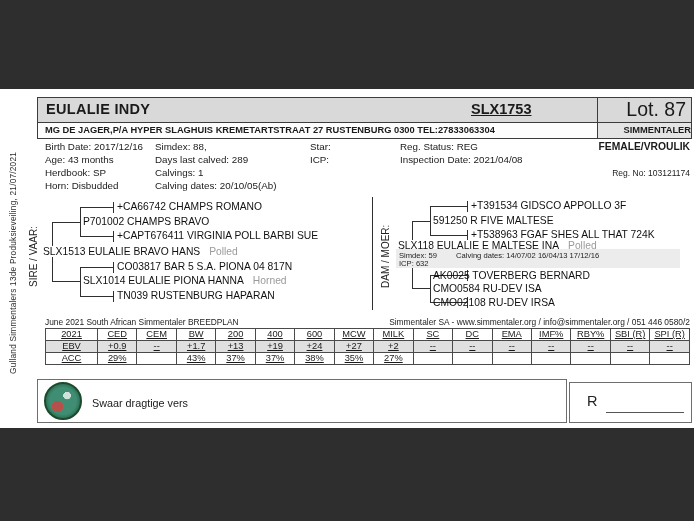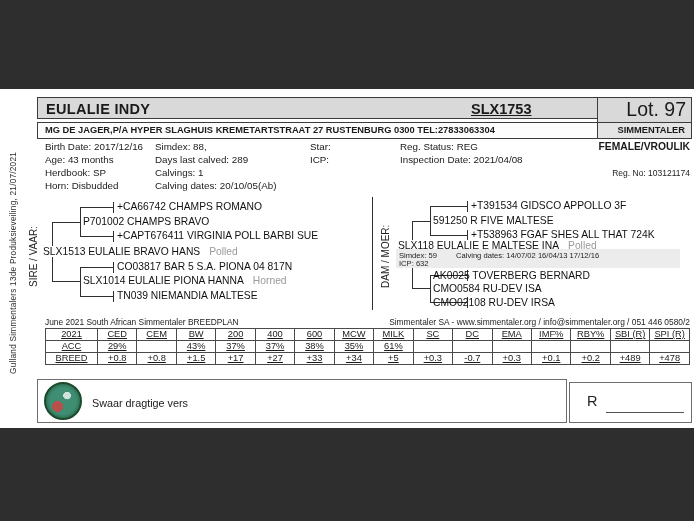--- a/index.html
+++ b/index.html
@@ -12,29 +12,29 @@
   }
   .abs{position:absolute;}
   .page-bg{left:0;top:89px;width:694px;height:339px;background:#ffffff;}
   .side-note{
     left:6px;top:102px;height:322px;width:14px;
     writing-mode:vertical-rl;transform:rotate(180deg);
     font-size:8.3px;color:#2b2b2b;letter-spacing:.2px;
     display:flex;align-items:center;justify-content:center;white-space:nowrap;
   }
   
-  .hdr-left{left:37px;top:97px;width:561px;height:22px;background:#d9d9d9;border:1.5px solid #3c3c3c;box-sizing:border-box;}
+  .hdr-left{left:37px;top:97px;width:561px;height:40px;background:#d9d9d9;border:1.5px solid #3c3c3c;box-sizing:border-box;}
   .hdr-name{position:absolute;left:8px;top:0;line-height:23px;font-size:14.5px;font-weight:bold;letter-spacing:.3px;}
   .hdr-id{position:absolute;left:433px;top:0;line-height:23px;font-size:14.5px;font-weight:bold;text-decoration:underline;}
   .hdr-lot{left:597px;top:97px;width:95px;height:26px;background:#d9d9d9;border:1.5px solid #3c3c3c;box-sizing:border-box;
     font-size:19.5px;text-align:right;line-height:23px;padding-right:5px;}
   .sub-left{left:37px;top:121.5px;width:561px;height:17px;background:#fdfdfd;border:1px solid #3c3c3c;box-sizing:border-box;
     font-size:9.3px;font-weight:bold;line-height:15px;padding-left:7px;white-space:nowrap;}
   .sub-right{left:597px;top:121.5px;width:95px;height:17px;background:#e4e4e4;border:1px solid #3c3c3c;box-sizing:border-box;
-    font-size:9.3px;font-weight:bold;line-height:15px;text-align:right;padding-right:6px;}
+    font-size:9.3px;font-weight:bold;line-height:15px;text-align:right;}
   
   .dline{font-size:9.8px;line-height:12px;white-space:nowrap;}
   .sex{left:450px;top:141px;width:240px;text-align:right;font-size:10.3px;font-weight:bold;}
   .regno{left:450px;top:168px;width:240px;text-align:right;font-size:8.5px;color:#222;}
   
   .rotlab{
     writing-mode:vertical-rl;transform:rotate(180deg);
     font-size:10px;color:#222;white-space:nowrap;
     display:flex;align-items:center;justify-content:center;
   }
@@ -77,21 +77,21 @@
 <body>
 
 <div class="abs page-bg"></div>
 
 <div class="abs side-note">Gulland Simmentalers 13de Produksieveiling, 21/07/2021</div>
 
 <div class="abs hdr-left">
   <span class="hdr-name">EULALIE INDY</span>
   <span class="hdr-id">SLX1753</span>
 </div>
-<div class="abs hdr-lot">Lot. 97</div>
+<div class="abs hdr-lot">Lot. 87</div>
 <div class="abs sub-left">MG DE JAGER,P/A HYPER SLAGHUIS KREMETARTSTRAAT 27 RUSTENBURG 0300 TEL:27833063304</div>
 <div class="abs sub-right">SIMMENTALER</div>
 
 <div class="abs dline" style="left:45px;top:141px">Birth Date: 2017/12/16</div>
 <div class="abs dline" style="left:45px;top:154px">Age: 43 months</div>
 <div class="abs dline" style="left:45px;top:167px">Herdbook: SP</div>
 <div class="abs dline" style="left:45px;top:180px">Horn: Disbudded</div>
 
 <div class="abs dline" style="left:155px;top:141px">Simdex: 88,</div>
 <div class="abs dline" style="left:155px;top:154px">Days last calved: 289</div>
@@ -122,21 +122,21 @@
 <div class="abs tline hline" style="left:80px;top:296px;width:33px"></div>
 <div class="abs tick" style="left:113px;top:262px"></div>
 <div class="abs tick" style="left:113px;top:291px"></div>
 
 <div class="abs pname" style="left:117px;top:201px">+CA66742 CHAMPS ROMANO</div>
 <div class="abs pname" style="left:83px;top:216px">P701002 CHAMPS BRAVO</div>
 <div class="abs pname" style="left:117px;top:230px">+CAPT676411 VIRGINIA POLL BARBI SUE</div>
 <div class="abs pname" style="left:43px;top:246px"><span class="subj">SLX1513 EULALIE BRAVO HANS</span><span class="horn">Polled</span></div>
 <div class="abs pname" style="left:117px;top:261px">CO03817 BAR 5 S.A. PIONA 04 817N</div>
 <div class="abs pname" style="left:83px;top:275px"><span class="subj">SLX1014 EULALIE PIONA HANNA</span><span class="horn">Horned</span></div>
-<div class="abs pname" style="left:117px;top:290px">TN039 NIEMANDIA MALTESE</div>
+<div class="abs pname" style="left:117px;top:290px">TN039 RUSTENBURG HAPARAN</div>
 
 <div class="abs tline vline" style="left:372px;top:197px;height:113px"></div>
 
 <div class="abs rotlab" style="left:379px;top:210px;height:92px;width:13px">DAM / MOER:</div>
 
 <div class="abs tline vline" style="left:412px;top:221px;height:68px"></div>
 <div class="abs tline hline" style="left:412px;top:221px;width:18px"></div>
 <div class="abs tline hline" style="left:412px;top:288px;width:18px"></div>
 <div class="abs tline vline" style="left:430px;top:206px;height:30px"></div>
 <div class="abs tline hline" style="left:430px;top:206px;width:37px"></div>
@@ -196,55 +196,55 @@
           <th>MCW</th>
           <th>MILK</th>
           <th>SC</th>
           <th>DC</th>
           <th>EMA</th>
           <th>IMF%</th>
           <th>RBY%</th>
           <th>SBI (R)</th>
           <th>SPI (R)</th>
         </tr>
+        <tr class="shaded">
+          <td class="rowlab">EBV</td>
+          <td>+0.9</td>
+          <td>--</td>
+          <td>+1.7</td>
+          <td>+13</td>
+          <td>+19</td>
+          <td>+24</td>
+          <td>+27</td>
+          <td>+2</td>
+          <td>--</td>
+          <td>--</td>
+          <td>--</td>
+          <td>--</td>
+          <td>--</td>
+          <td>--</td>
+          <td>--</td>
+        </tr>
         <tr>
           <td class="rowlab">ACC</td>
           <td>29%</td>
           <td></td>
           <td>43%</td>
           <td>37%</td>
           <td>37%</td>
           <td>38%</td>
           <td>35%</td>
-          <td>61%</td>
-          <td></td>
-          <td></td>
-          <td></td>
-          <td></td>
-          <td></td>
-          <td></td>
-          <td></td>
-        </tr>
-        <tr>
-          <td class="rowlab">BREED</td>
-          <td>+0.8</td>
-          <td>+0.8</td>
-          <td>+1.5</td>
-          <td>+17</td>
-          <td>+27</td>
-          <td>+33</td>
-          <td>+34</td>
-          <td>+5</td>
-          <td>+0.3</td>
-          <td>-0.7</td>
-          <td>+0.3</td>
-          <td>+0.1</td>
-          <td>+0.2</td>
-          <td>+489</td>
-          <td>+478</td>
+          <td>27%</td>
+          <td></td>
+          <td></td>
+          <td></td>
+          <td></td>
+          <td></td>
+          <td></td>
+          <td></td>
         </tr>
       </tbody>
     </table>
 </div>
 
 <div class="abs remarks-box">
   <div class="logo"></div>
   <div class="rem-text">Swaar dragtige vers</div>
 </div>
 

